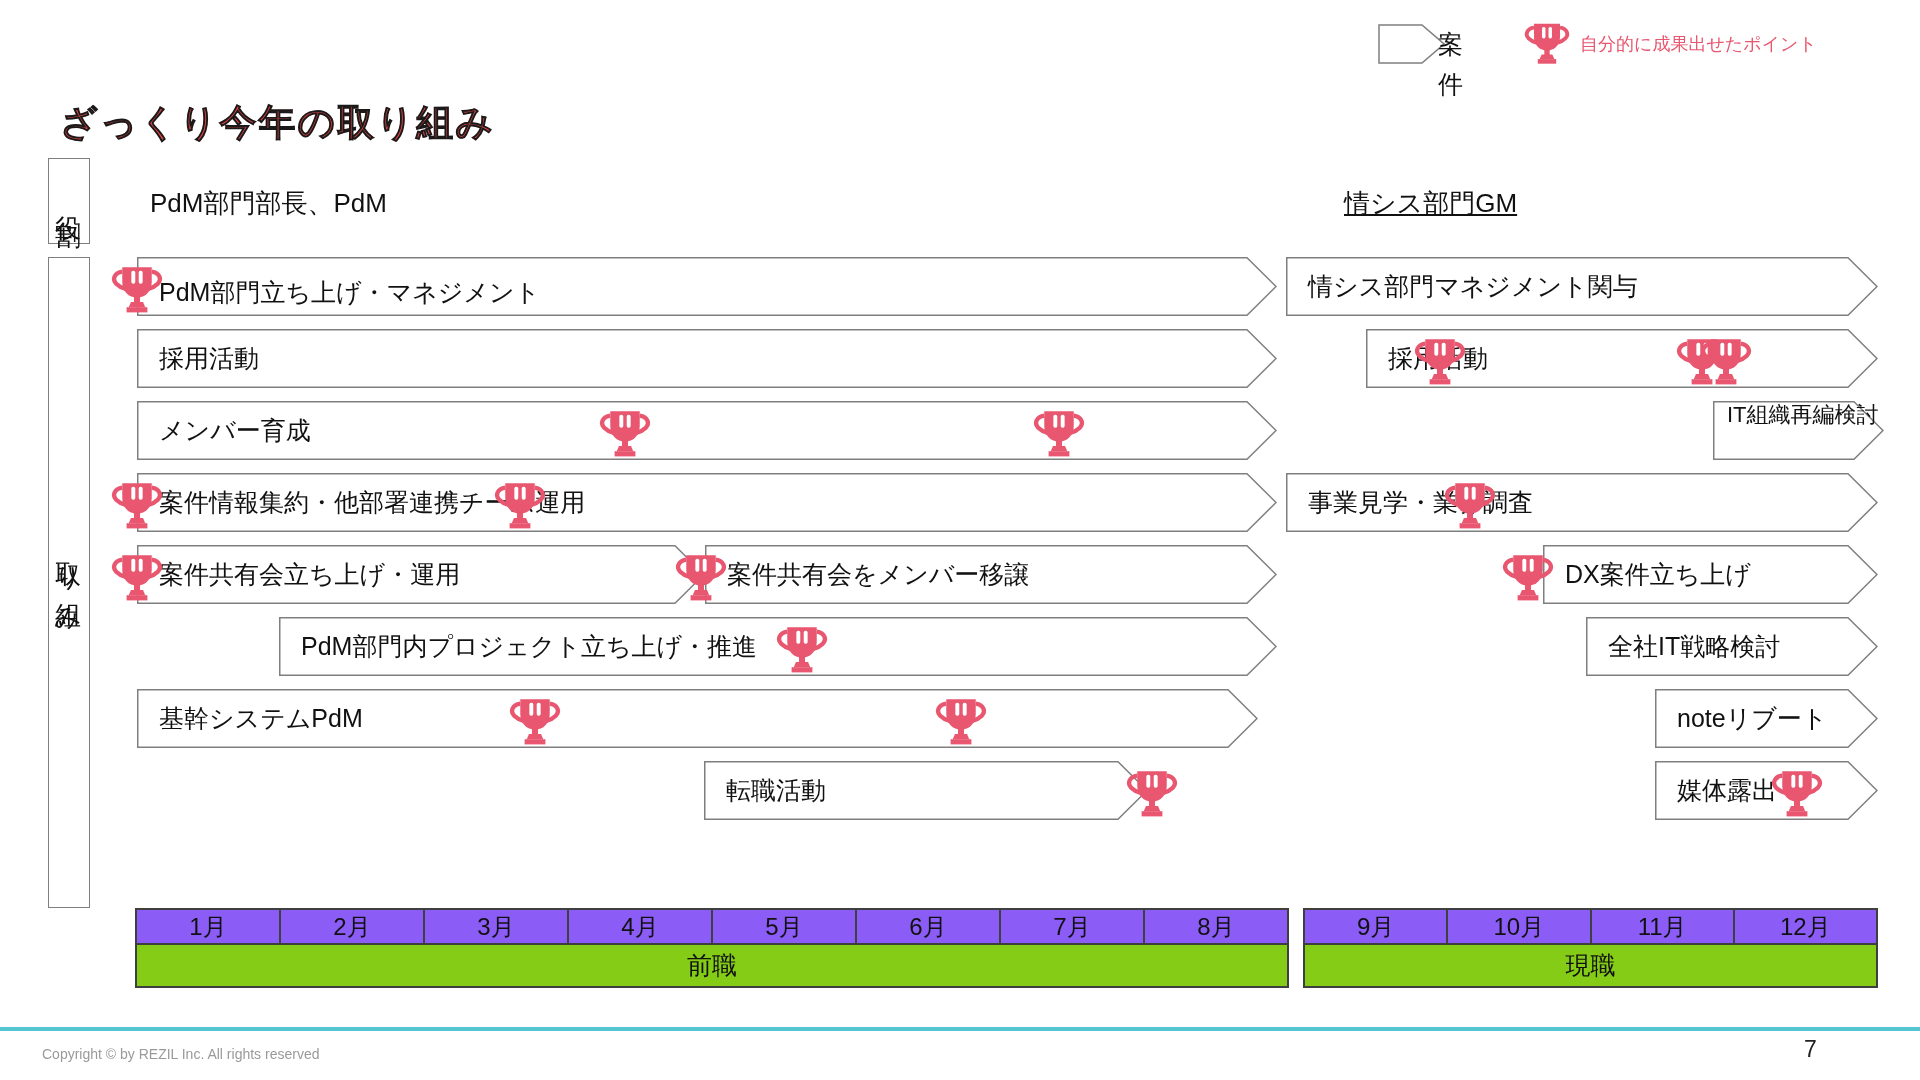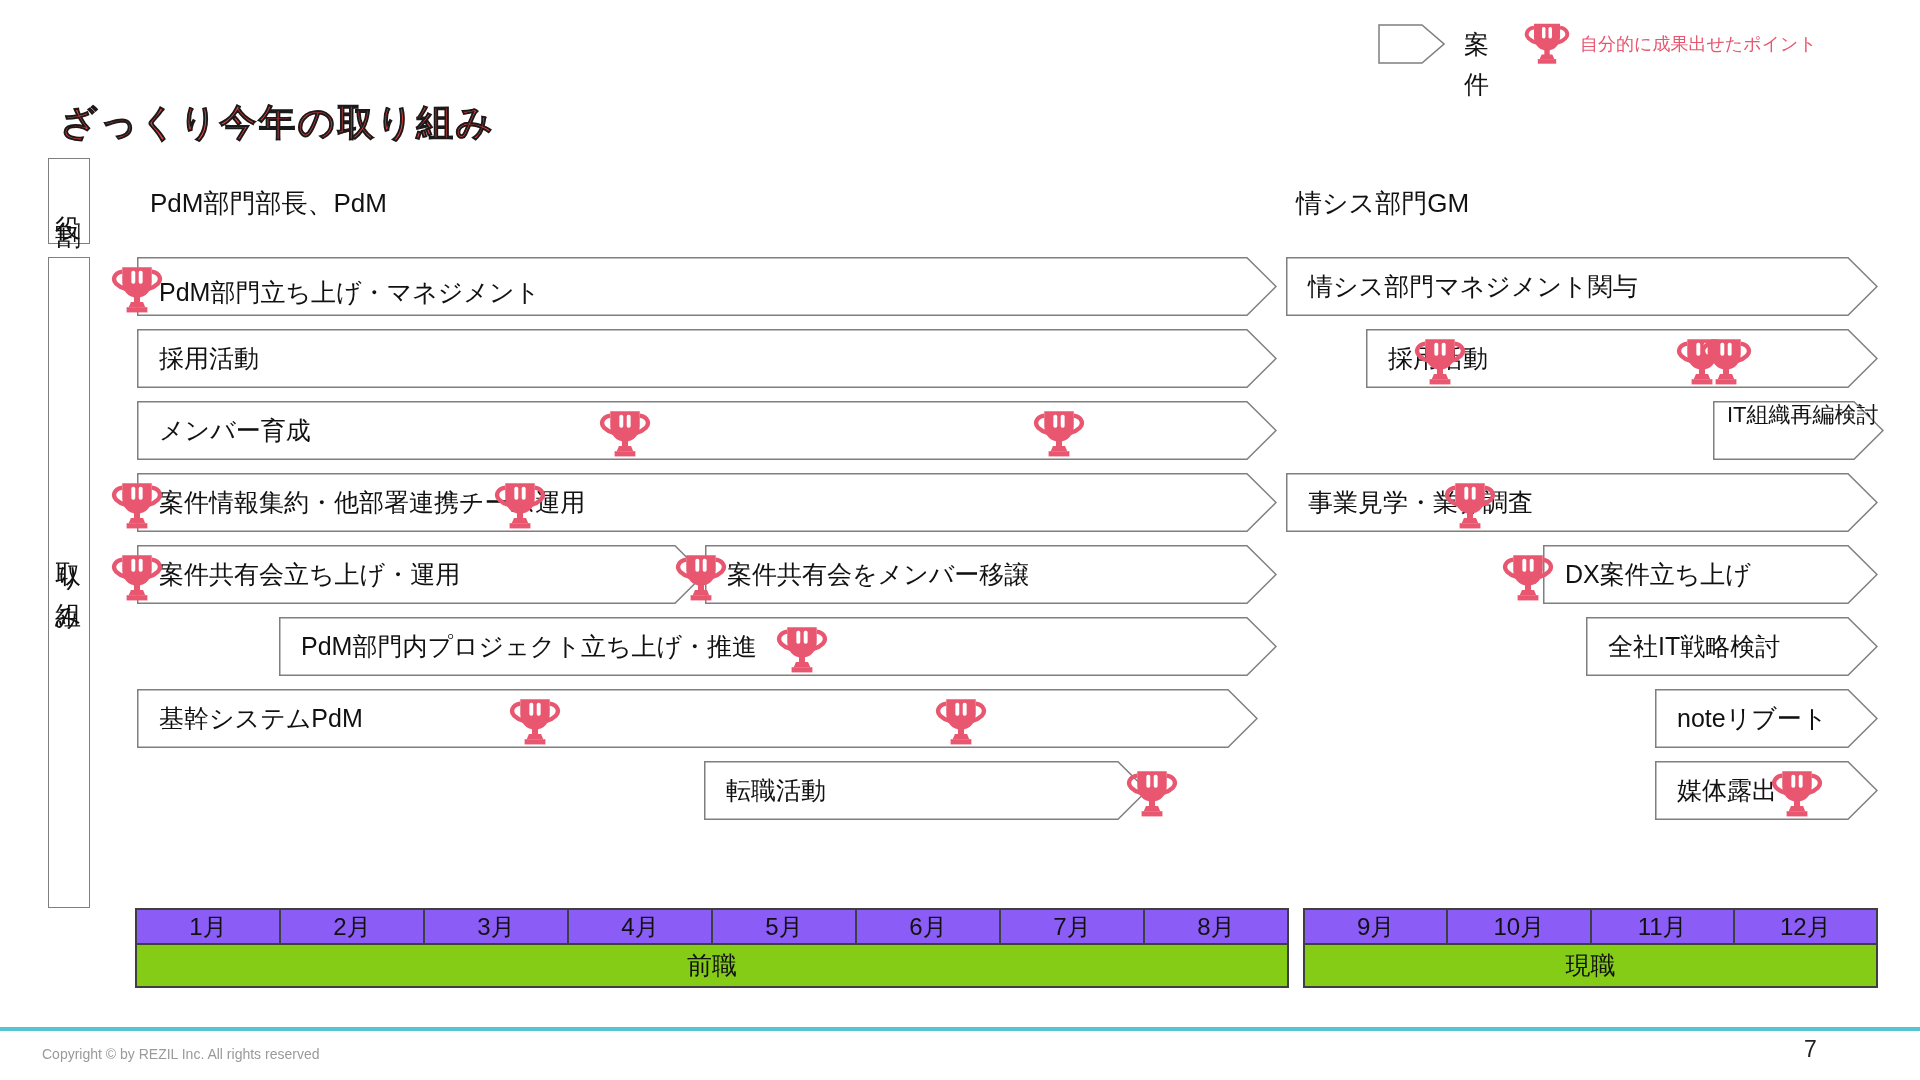--- a/index.html
+++ b/index.html
@@ -9,35 +9,35 @@
     overflow:hidden;margin:0 auto;
   }
   
   #slide-title{
     position:absolute;left:60px;top:50px;font-size:37px;font-weight:800;
     color:#ef4444;letter-spacing:2px;margin-top:48px;-webkit-text-stroke:0.8px #1a1a1a;
   }
   
   #legend{position:absolute;left:1378px;top:18px;height:52px;}
   #legend .lg-chevron{position:absolute;left:0;top:6px;}
-  #legend .lg-item-label{position:absolute;left:86px;top:6px;line-height:40px;font-size:25px;color:#111;}
+  #legend .lg-item-label{position:absolute;left:60px;top:6px;line-height:40px;font-size:25px;color:#111;}
   #legend .lg-trophy{position:absolute;left:146px;top:2px;width:46px;height:46px;color:#e8566f;}
   #legend .lg-trophy-label{position:absolute;left:202px;top:6px;line-height:40px;font-size:18px;color:#e8566f;white-space:nowrap;}
   
   .gutter-box{
     position:absolute;left:48px;width:42px;border:1.5px solid #7f7f7f;background:#fff;
     display:flex;align-items:center;justify-content:center;box-sizing:border-box;
   }
   #role-box{top:158px;height:86px;}
   #tasks-box{top:257px;height:651px;}
   .vlabel{writing-mode:vertical-rl;text-orientation:upright;font-size:26px;letter-spacing:6px;color:#111;}
   
   .role-label{position:absolute;top:186px;font-size:26px;color:#111;white-space:nowrap;}
   #role-left{left:150px;}
-  #role-right{left:1296px;}
+  #role-right{left:1344px;text-decoration:underline;}
   
   .bar{position:absolute;z-index:1;}
   .bar svg{position:absolute;left:0;top:0;}
   .bar .bar-label{
     position:absolute;left:22px;top:0;height:100%;display:flex;align-items:center;
     font-size:25px;color:#111;white-space:nowrap;z-index:2;
   }
   .bar .bar-label.two-line{flex-direction:row;align-items:flex-start;justify-content:center;font-size:22px;line-height:28px;left:14px;}
   .trophy{position:absolute;width:52px;height:52px;z-index:3;color:#e8566f;}
   

